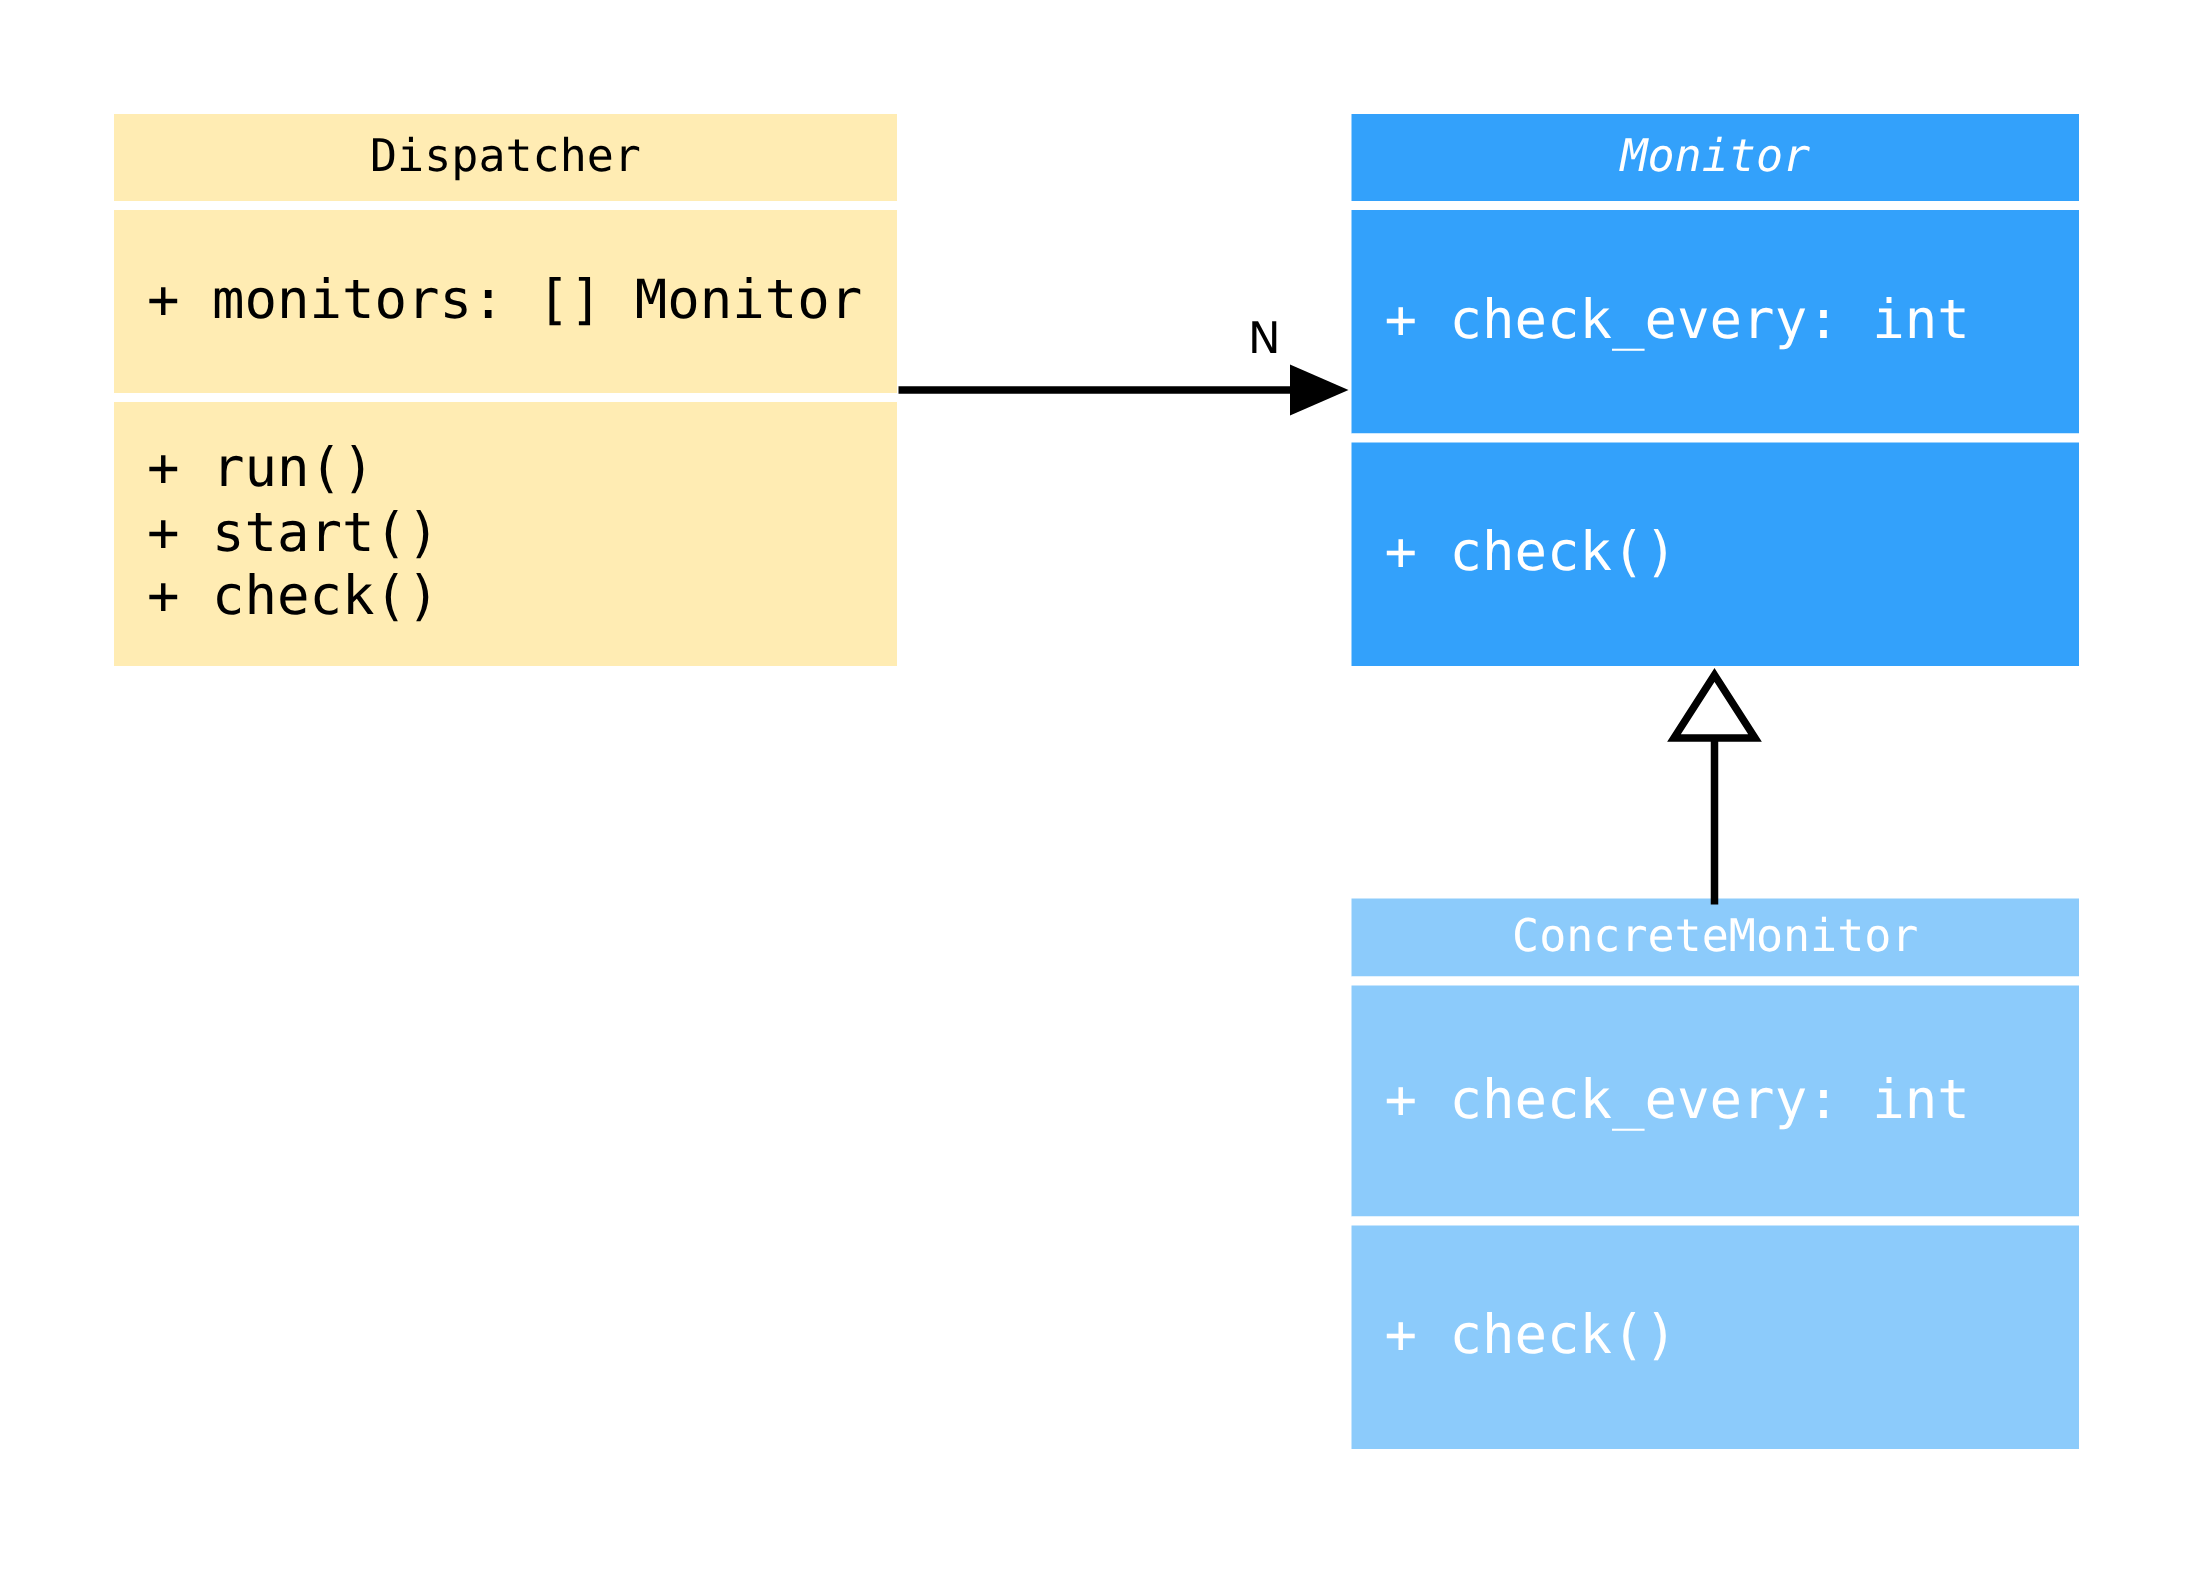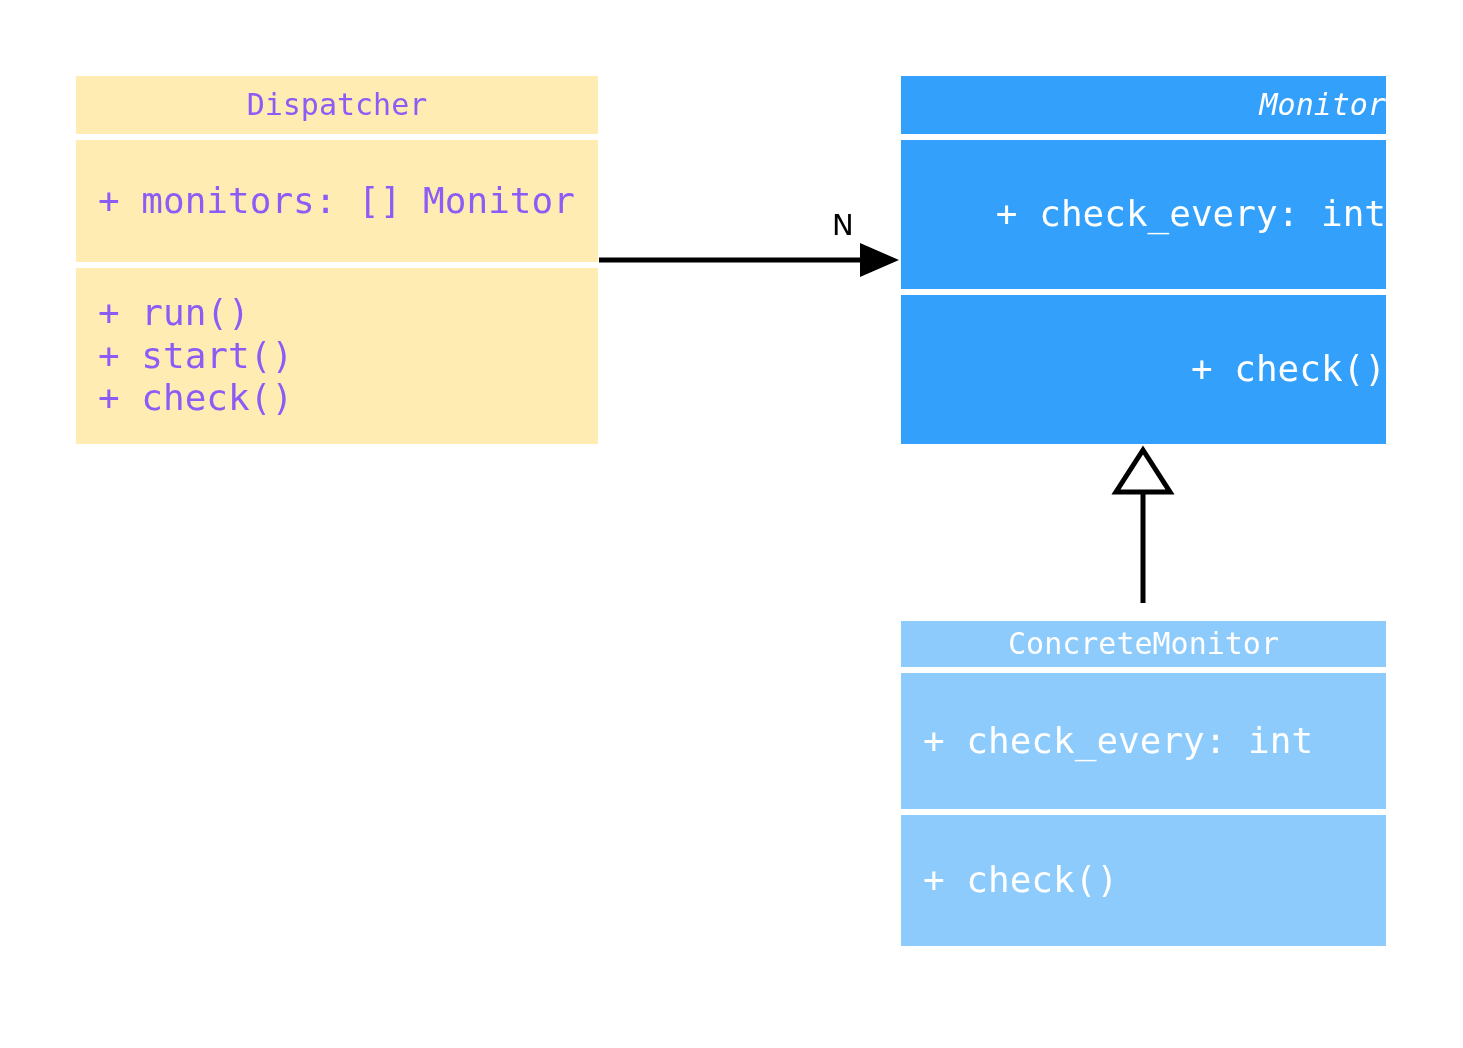--- a/index.html
+++ b/index.html
@@ -61,45 +61,45 @@
 
   
   #class-dispatcher {
     left: 76px;
     top: 76px;
     width: 522px;
     height: 368px;
   }
   #class-dispatcher .uml-compartment { background: #ffecb3; }
   #class-dispatcher .uml-title,
-  #class-dispatcher .uml-member { color: #8b5cf6; }
+  #class-dispatcher .uml-member { color: #000000; }
   #dispatcher-head { height: 58px; }
   #dispatcher-attrs { height: 122px; }
   #dispatcher-ops { height: 176px; }
 
   
   #class-monitor {
     left: 901px;
     top: 76px;
     width: 485px;
     height: 368px;
   }
   #class-monitor .uml-compartment { background: #33a1fb; }
   #class-monitor .uml-title,
-  #class-monitor .uml-member { color: #ffffff; text-align: right; }
+  #class-monitor .uml-member { color: #ffffff; }
   #monitor-head { height: 58px; }
   #monitor-attrs { height: 149px; }
   #monitor-ops { height: 149px; }
 
   
   #class-concretemonitor {
     left: 901px;
-    top: 621px;
+    top: 599px;
     width: 485px;
-    height: 325px;
+    height: 367px;
   }
   #class-concretemonitor .uml-compartment { background: #8ccbfb; }
   #class-concretemonitor .uml-title,
   #class-concretemonitor .uml-member { color: #ffffff; }
   #concrete-head { height: 52px; }
   #concrete-attrs { height: 154px; }
   #concrete-ops { height: 149px; }
 
   
   .edge-svg {

